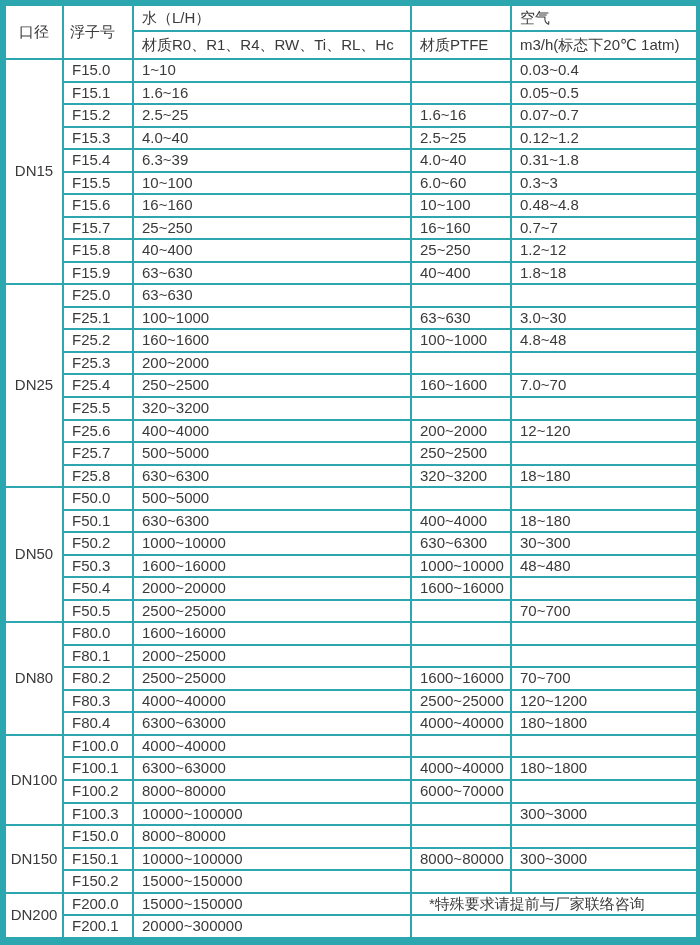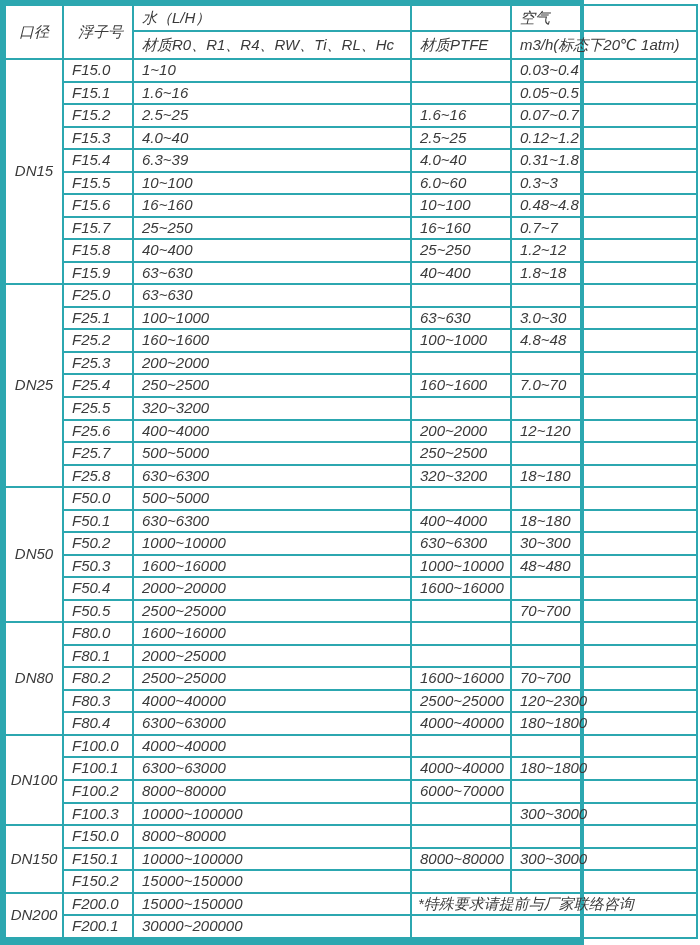--- a/index.html
+++ b/index.html
@@ -3,26 +3,25 @@
 <meta charset="utf-8">
 <style>
   html, body {
     margin: 0;
     padding: 0;
     background: #ffffff;
     font-family: "Liberation Sans", "DejaVu Sans", sans-serif;
   }
   .table-wrap {
     box-sizing: border-box;
-    width: 584px;
+    width: 700px;
     height: 945px;
     border: 4px solid #2ca7b0;
     border-bottom-width: 6px;
     background: #ffffff;
-    font-style: italic;
   }
   table {
     width: 100%;
     height: 100%;
     border-collapse: collapse;
     table-layout: fixed;
   }
   th, td {
     border: 2px solid #2ca7b0;
     padding: 0 2px 0 8px;
@@ -34,23 +33,23 @@
     white-space: nowrap;
     overflow: hidden;
     line-height: 1.1;
   }
   thead tr.group-row { height: 26px; }
   thead tr.sub-row { height: 28px; }
   td.dia, th.dia {
     text-align: center;
     padding: 0;
   }
-  th.float-h { padding-left: 14px; }
+  th.float-h { padding-left: 6px; }
   td.note {
-    padding-left: 6px;
+    padding-left: 17px;
   }
 </style>
 </head>
 <body>
 
 <div class="table-wrap">
   <table>
     <colgroup>
       <col style="width:58px">
       <col style="width:70px">
@@ -242,21 +241,21 @@
         <tr>
           <td>F80.2</td>
           <td>2500~25000</td>
           <td>1600~16000</td>
           <td>70~700</td>
         </tr>
         <tr>
           <td>F80.3</td>
           <td>4000~40000</td>
           <td>2500~25000</td>
-          <td>120~2300</td>
+          <td>120~1200</td>
         </tr>
         <tr>
           <td>F80.4</td>
           <td>6300~63000</td>
           <td>4000~40000</td>
           <td>180~1800</td>
         </tr>
         <tr>
           <td class="dia" rowspan="4">DN100</td>
           <td>F100.0</td>
@@ -302,18 +301,18 @@
           <td></td>
         </tr>
         <tr>
           <td class="dia" rowspan="2">DN200</td>
           <td>F200.0</td>
           <td>15000~150000</td>
           <td class="note" colspan="2">*特殊要求请提前与厂家联络咨询</td>
         </tr>
         <tr>
           <td>F200.1</td>
-          <td>30000~200000</td>
+          <td>20000~300000</td>
           <td class="note" colspan="2"></td>
         </tr>
       </tbody>
   </table>
 </div>
 
 </body></html>

